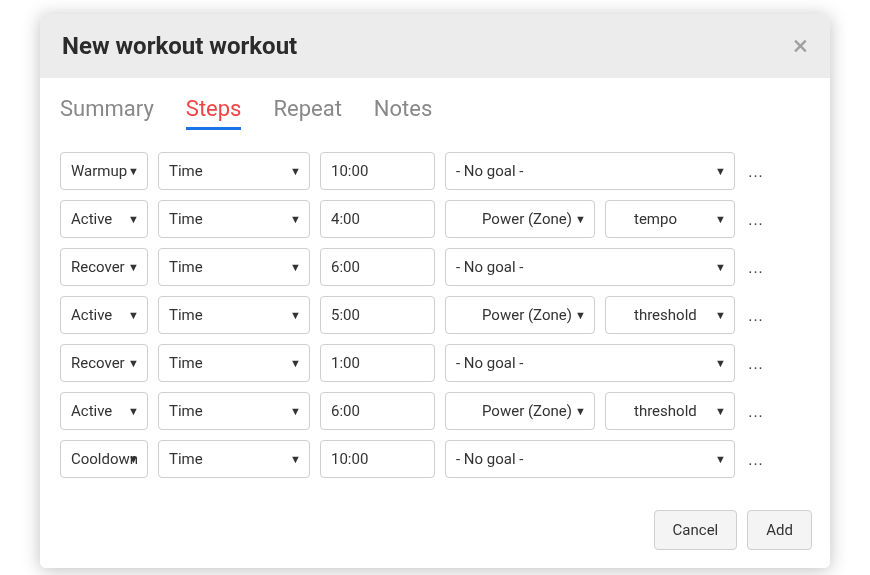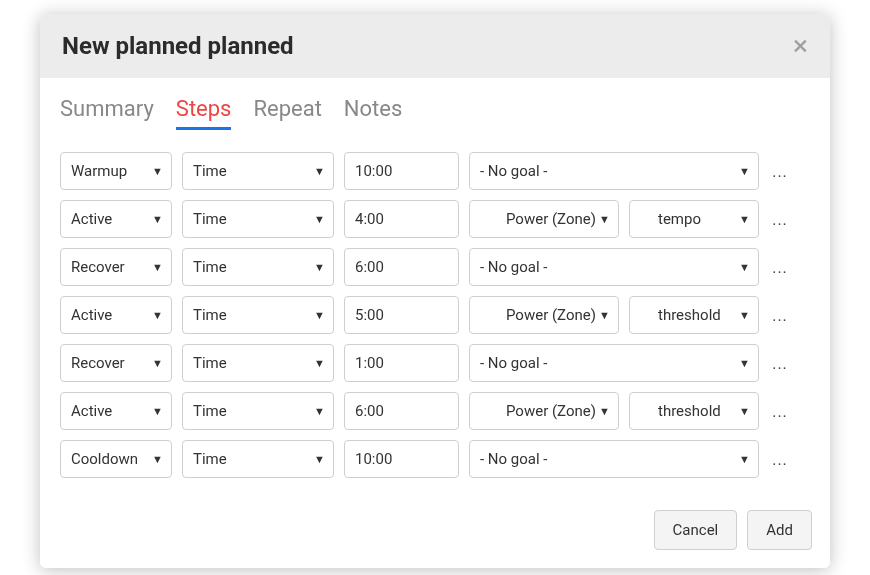--- a/index.html
+++ b/index.html
@@ -40,21 +40,21 @@
     cursor: pointer;
     line-height: 1;
     user-select: none;
   }
   .dialog-body {
     padding: 18px 20px 18px 20px;
     background: #fff;
   }
   .tabs {
     display: flex;
-    gap: 22px;
+    gap: 32px;
     margin-bottom: 22px;
     font-size: 22px;
   }
   .tab {
     color: #888;
     cursor: pointer;
     padding-bottom: 6px;
   }
   .tab.active {
     color: #ef4444;
@@ -91,21 +91,21 @@
     right: 8px;
     top: 50%;
     transform: translateY(-50%);
     font-size: 11px;
     color: #333;
   }
   .sel .lbl {
     white-space: nowrap;
     overflow: hidden;
   }
-  .w-type   { width: 112px; }
+  .w-type   { width: 88px; }
   .w-measure{ width: 152px; }
   .w-value  { width: 115px; }
   .w-goal   { width: 290px; }
   .w-goalsel{ width: 150px; padding-left: 36px; }
   .w-zone   { width: 130px; padding-left: 28px; }
   .ellipsis {
     width: 22px;
     text-align: center;
     color: #444;
     font-size: 16px;
@@ -132,21 +132,21 @@
     align-items: center;
     cursor: pointer;
   }
 </style>
 </head>
 <body>
 
 <div class="dialog">
 
   <div class="dialog-header">
-    <div class="dialog-title">New planned planned</div>
+    <div class="dialog-title">New workout workout</div>
     <div class="close-btn">×</div>
   </div>
 
   <div class="dialog-body">
 
     <div class="tabs">
       <div class="tab">Summary</div>
       <div class="tab active">Steps</div>
       <div class="tab">Repeat</div>
       <div class="tab">Notes</div>

